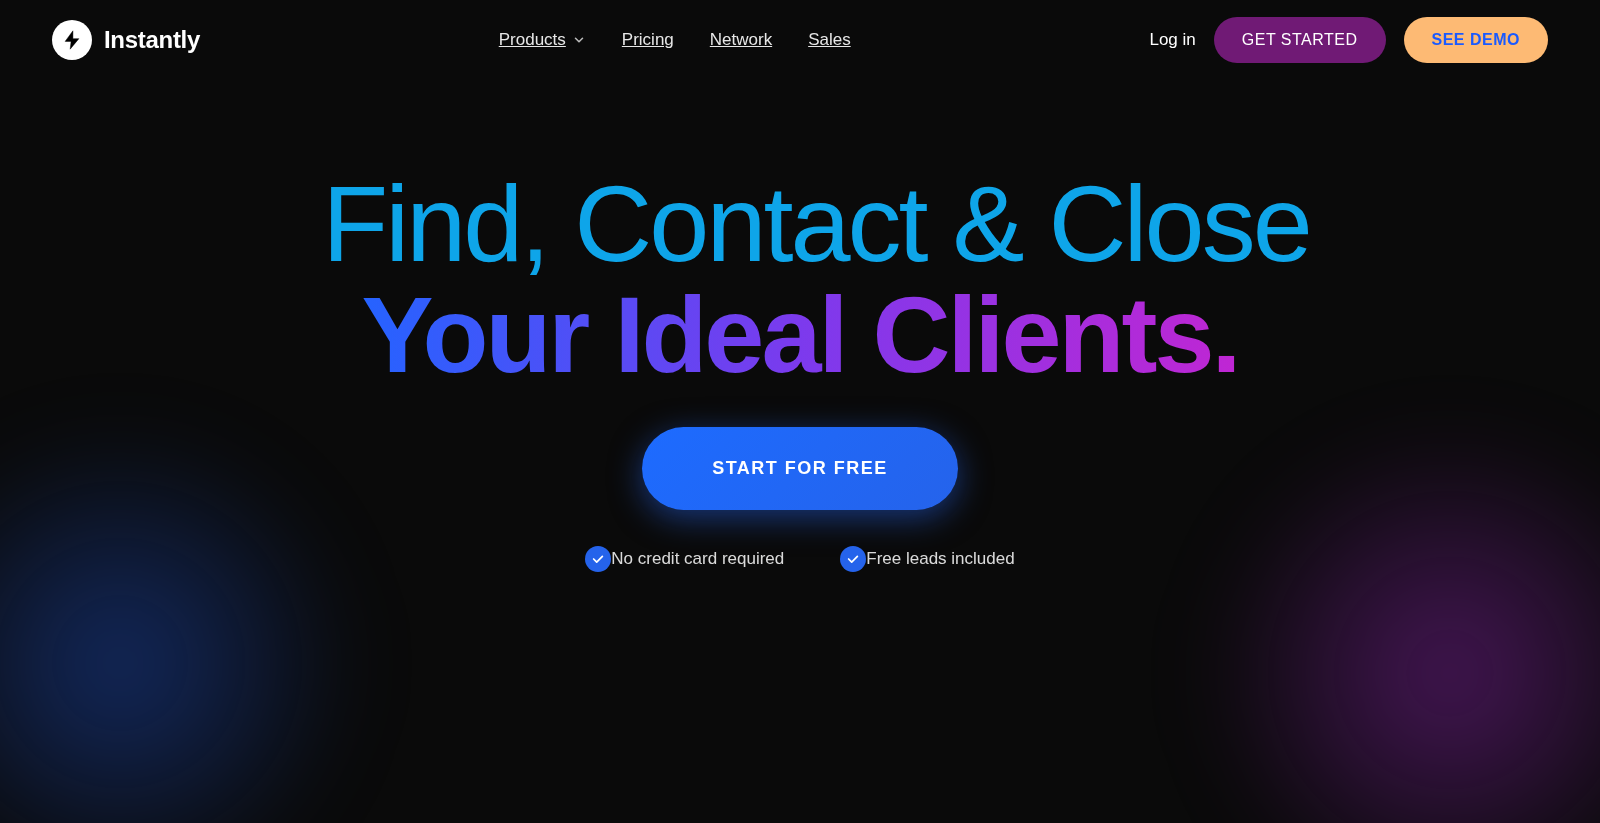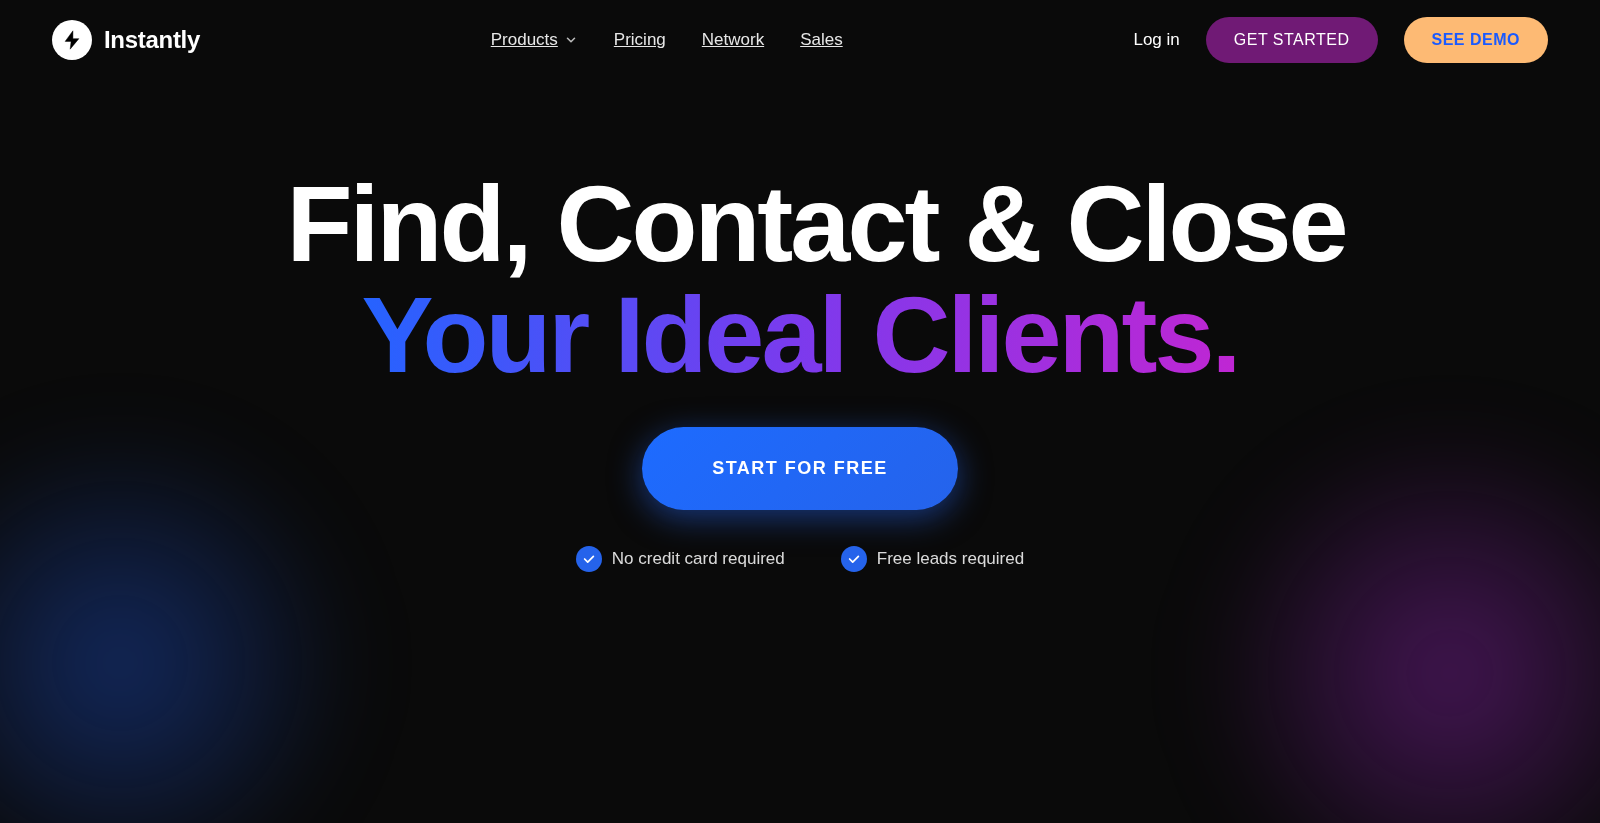--- a/index.html
+++ b/index.html
@@ -110,21 +110,21 @@
 
     .chevron-down {
       width: 14px;
       height: 14px;
       opacity: 0.8;
     }
 
     .nav-right {
       display: flex;
       align-items: center;
-      gap: 26px;
+      gap: 18px;
     }
 
     .nav-login {
       color: #fff;
       text-decoration: none;
       font-size: 17px;
       font-weight: 400;
     }
 
     .btn-get-started {
@@ -159,22 +159,22 @@
       z-index: 5;
       display: flex;
       flex-direction: column;
       align-items: center;
       text-align: center;
       padding-top: 90px;
     }
 
     .hero-heading-line1 {
       font-size: 108px;
-      font-weight: 700;
-      color: #ffffff;
+      font-weight: 400;
+      color: #0ea5e9;
       line-height: 1.0;
       letter-spacing: -3px;
       margin-left: 32px;
     }
 
     .hero-heading-line2 {
       font-size: 108px;
       font-weight: 900;
       line-height: 1.05;
       letter-spacing: -3px;
@@ -211,21 +211,20 @@
 
     .hero-badges {
       display: flex;
       align-items: center;
       gap: 56px;
     }
 
     .badge-item {
       display: flex;
       align-items: center;
-      gap: 10px;
       font-size: 17px;
       color: rgba(255, 255, 255, 0.85);
       font-weight: 500;
     }
 
     .check-icon {
       width: 26px;
       height: 26px;
       border-radius: 50%;
       background: #2563eb;
@@ -303,16 +302,16 @@
         </svg>
       </div>
       <span>No credit card required</span>
     </div>
     <div class="badge-item">
       <div class="check-icon">
         <svg viewBox="0 0 16 16" fill="none">
           <path d="M3 8L6.5 11.5L13 5" stroke="white" stroke-width="2" stroke-linecap="round" stroke-linejoin="round"></path>
         </svg>
       </div>
-      <span>Free leads required</span>
+      <span>Free leads included</span>
     </div>
   </div>
 </section>
 
 </body></html>

